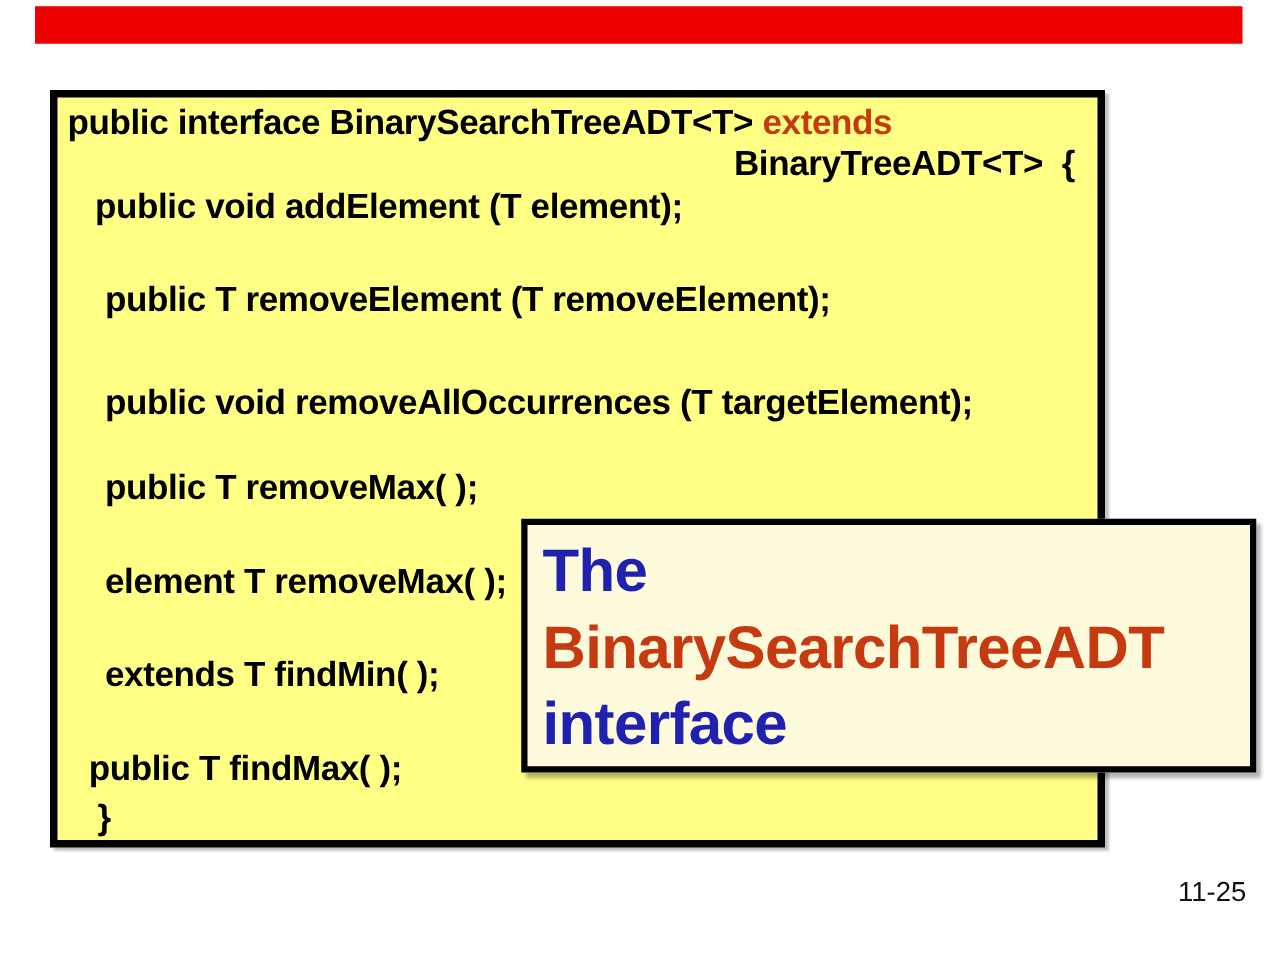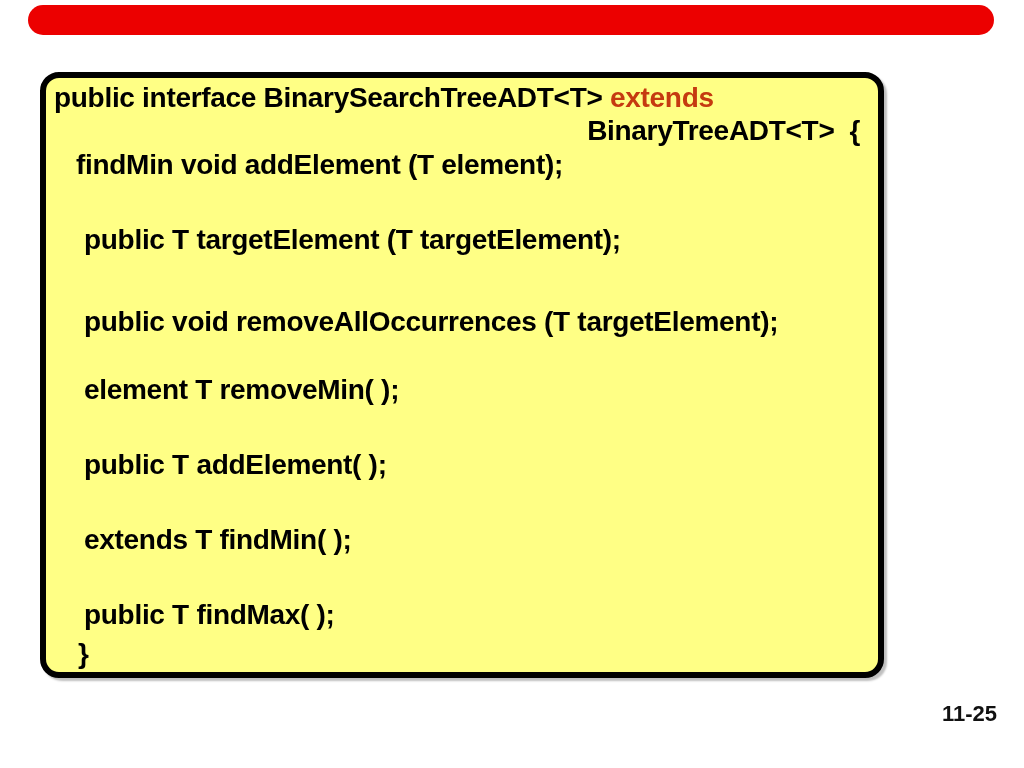--- a/index.html
+++ b/index.html
@@ -1,15 +1,15 @@
 <!DOCTYPE html>
 <html><head>
 <meta charset="utf-8">
 <style>
-  * { margin: 0; padding: 0; box-sizing: border-box; border-radius: 19px; }
+  * { margin: 0; padding: 0; box-sizing: border-box; }
   html, body { background: #ffffff; }
   body { font-family: "Liberation Sans", "DejaVu Sans", sans-serif; }
 
   .slide {
     position: relative;
     width: 1024px;
     height: 768px;
     background: #ffffff;
     overflow: hidden;
   }
@@ -48,21 +48,21 @@
   .code-line .kw { color: #C53A10; }
 
   .l1 { left: 8px;  top: 4px; }
   .l2 { right: 18px; top: 37px; text-align: center; }
   .m0 { left: 30px; top: 71px; }
   .m1 { left: 38px; top: 146px; }
   .m2 { left: 38px; top: 228px; }
   .m3 { left: 38px; top: 296px; }
   .m4 { left: 38px; top: 371px; }
   .m5 { left: 38px; top: 446px; }
-  .m6 { left: 38px; top: 521px; }
+  .m6 { left: 25px; top: 521px; }
   .brace { left: 32px; top: 560px; }
 
   
   .callout {
     position: absolute;
     left: 417px;
     top: 415px;
     width: 588px;
     height: 203px;
     background: #FEFBDC;
@@ -79,39 +79,44 @@
   }
   .callout-line.blue { color: #2121B0; }
   .callout-line.red  { color: #C53A10; }
 
   .page-number {
     position: absolute;
     right: 27px;
     top: 701px;
     font-size: 22px;
     color: #111111;
-    font-weight: bold;
+    font-weight: normal;
   }
 </style>
 </head>
 <body>
 
 <div class="slide">
 
   <div class="top-bar"></div>
 
   <div class="code-box">
     <div class="code-line l1"><span>public interface BinarySearchTreeADT&lt;T&gt; </span><span class="kw">extends</span></div>
     <div class="code-line l2">BinaryTreeADT&lt;T&gt;  {</div>
-    <div class="code-line m0">findMin void addElement (T element);</div>
-    <div class="code-line m1">public T targetElement (T targetElement);</div>
+    <div class="code-line m0">public void addElement (T element);</div>
+    <div class="code-line m1">public T removeElement (T removeElement);</div>
     <div class="code-line m2">public void removeAllOccurrences (T targetElement);</div>
-    <div class="code-line m3">element T removeMin( );</div>
-    <div class="code-line m4">public T addElement( );</div>
+    <div class="code-line m3">public T removeMax( );</div>
+    <div class="code-line m4">element T removeMax( );</div>
     <div class="code-line m5">extends T findMin( );</div>
     <div class="code-line m6">public T findMax( );</div>
     <div class="code-line brace">}</div>
   </div>
 
+  <div class="callout">
+    <div class="callout-line blue">The</div>
+    <div class="callout-line red">BinarySearchTreeADT</div>
+    <div class="callout-line blue">interface</div>
+  </div>
 
   <div class="page-number">11-25</div>
 
 </div>
 
 </body></html>

